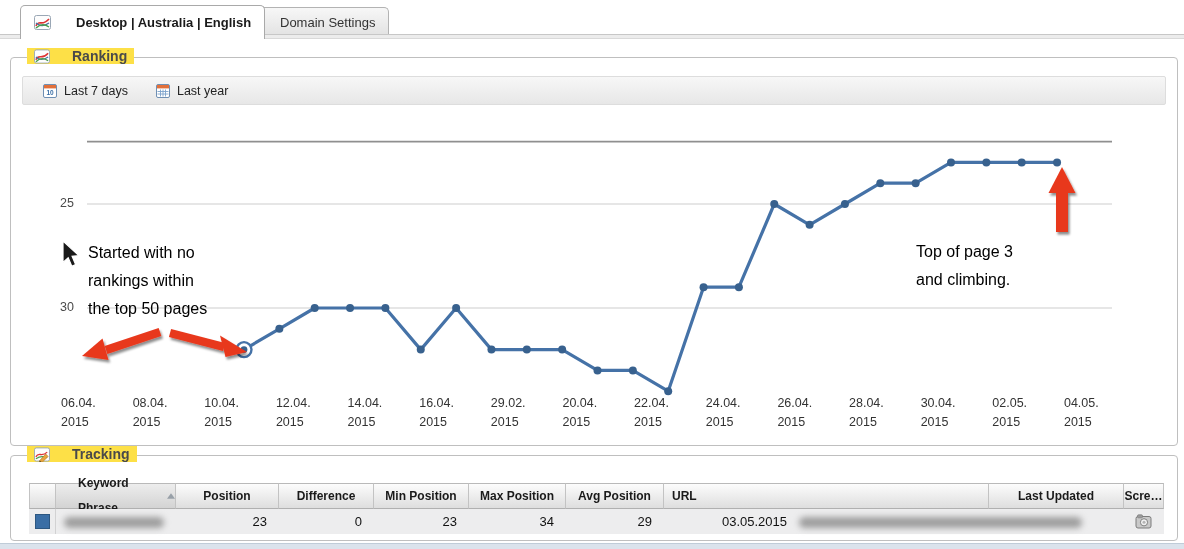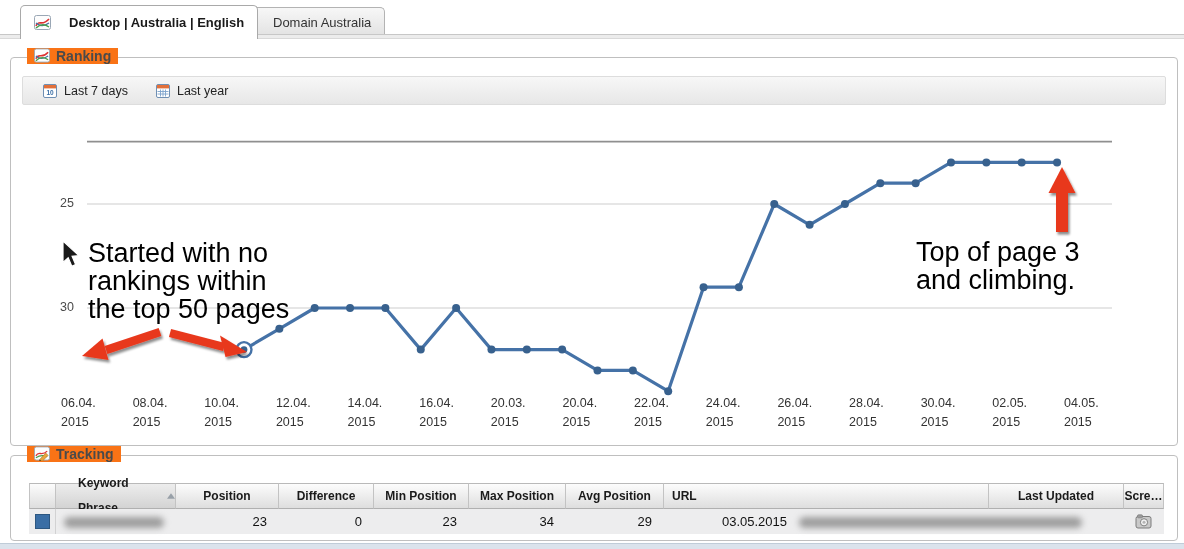--- a/index.html
+++ b/index.html
@@ -1,49 +1,49 @@
 <!DOCTYPE html>
 <html><head>
 <meta charset="utf-8">
 <style>
   html,body{margin:0;padding:0;}
   body{width:1184px;height:549px;position:relative;background:#fff;
        font-family:"Liberation Sans",sans-serif;overflow:hidden;color:#111;}
 
   
-  .tab{position:absolute;display:flex;align-items:center;gap:18px;
+  .tab{position:absolute;display:flex;align-items:center;gap:25px;
        border:1px solid #a9a9a9;border-bottom:none;border-radius:5px 5px 0 0;
        padding:0 13px;font-size:13px;box-sizing:border-box;cursor:default;}
   .tab.active{left:20px;top:5px;height:34px;background:#fff;font-weight:bold;z-index:3;color:#1a1a1a;}
   .tab.inactive{left:226px;top:7px;height:29px;background:linear-gradient(#f7f7f7,#e2e2e2);
        border-color:#b3b3b3;color:#333;z-index:1;}
   .tab-strip{position:absolute;left:0;top:34px;width:1184px;height:3px;background:#ececec;
        border-top:1px solid #c7c7c7;border-bottom:1px solid #d9d9d9;z-index:2;}
 
   
   .panel{position:absolute;border:1px solid #bfbfbf;border-radius:4px;background:#fff;}
   #ranking-panel{left:10px;top:57px;width:1166px;height:387px;}
   #tracking-panel{left:10px;top:455px;width:1166px;height:84px;}
-  .legend{position:absolute;top:-10px;left:16px;background:#f97316;padding:0 7px;
-       display:flex;align-items:flex-start;gap:6px;font-size:14px;font-weight:bold;color:#4a4a4a;}
+  .legend{position:absolute;top:-10px;left:16px;background:#fde047;padding:0 7px;
+       display:flex;align-items:center;gap:22px;font-size:14px;font-weight:bold;color:#4a4a4a;}
 
   
   .toolbar{position:absolute;left:11px;right:11px;top:18px;height:29px;
        background:linear-gradient(#f7f7f7,#e7e7e7);border:1px solid #ddd;border-radius:2px;
        display:flex;align-items:center;padding-left:6px;box-sizing:border-box;}
   .tb-btn{display:flex;align-items:center;gap:7px;padding:0 14px;height:100%;
        font-size:12.5px;color:#222;cursor:default;text-align:center;}
 
   
   #chart-svg{position:absolute;left:0;top:0;width:1184px;height:460px;z-index:2;pointer-events:none;}
   #series-layer{pointer-events:auto;}
   .y-tick{position:absolute;width:26px;text-align:right;font-size:12.5px;color:#4a4a4a;z-index:1;}
   .x-tick{position:absolute;width:72px;text-align:left;font-size:12.5px;color:#333;
        line-height:19px;z-index:1;}
-  .annotation{position:absolute;font-size:27px;line-height:28px;color:#000;
+  .annotation{position:absolute;font-size:16px;line-height:28px;color:#000;
        white-space:pre-line;z-index:4;}
   #annotation-left{left:88px;top:239px;}
   #annotation-right{left:916px;top:238px;}
 
   
   .grid-table{position:absolute;left:18px;top:27px;}
   .trow{display:flex;border-radius:9px;}
   .hc{height:26px;line-height:25px;box-sizing:border-box;text-align:center;
       font-size:12px;font-weight:600;color:#1a1a1a;
       background:linear-gradient(#fcfcfc,#dedede);
@@ -79,21 +79,21 @@
       <path d="M2 13 Q8 7 15 12" fill="none" stroke="#4a9e4a" stroke-width="1.4"></path>
     </svg>
     <span>Desktop | Australia | English</span>
   </div>
   <div class="tab inactive">
     <svg width="15" height="15" viewBox="0 0 15 15">
       <circle cx="7.5" cy="7.5" r="4.6" fill="none" stroke="#9aa0a8" stroke-width="3.1" stroke-dasharray="2.5 2.1"></circle>
       <circle cx="7.5" cy="7.5" r="3.1" fill="#c2c7cd"></circle>
       <circle cx="7.5" cy="7.5" r="1.4" fill="#f2f3f5"></circle>
     </svg>
-    <span>Domain Australia</span>
+    <span>Domain Settings</span>
   </div>
   <div class="tab-strip"></div>
 
   <div class="panel" id="ranking-panel">
     <div class="legend">
       <svg width="16" height="15" viewBox="0 0 17 15">
         <rect x="0.5" y="0.5" width="16" height="14" rx="2" fill="#fdfdfd" stroke="#9aa7b5"></rect>
         <path d="M2 11 C5 4 8 12 15 4" fill="none" stroke="#d33" stroke-width="1.6"></path>
         <path d="M2 8 Q8 13 15 8" fill="none" stroke="#4572a7" stroke-width="1.4"></path>
         <path d="M2 13 Q8 7 15 12" fill="none" stroke="#4a9e4a" stroke-width="1.4"></path>
@@ -144,21 +144,21 @@
       </div>
       <div class="x-tick" style="left: 347.56px; top: 394px;">
         <div>14.04.</div>
         <div>2015</div>
       </div>
       <div class="x-tick" style="left: 419.2px; top: 394px;">
         <div>16.04.</div>
         <div>2015</div>
       </div>
       <div class="x-tick" style="left: 490.84px; top: 394px;">
-        <div>20.03.</div>
+        <div>29.02.</div>
         <div>2015</div>
       </div>
       <div class="x-tick" style="left: 562.48px; top: 394px;">
         <div>20.04.</div>
         <div>2015</div>
       </div>
       <div class="x-tick" style="left: 634.12px; top: 394px;">
         <div>22.04.</div>
         <div>2015</div>
       </div>

